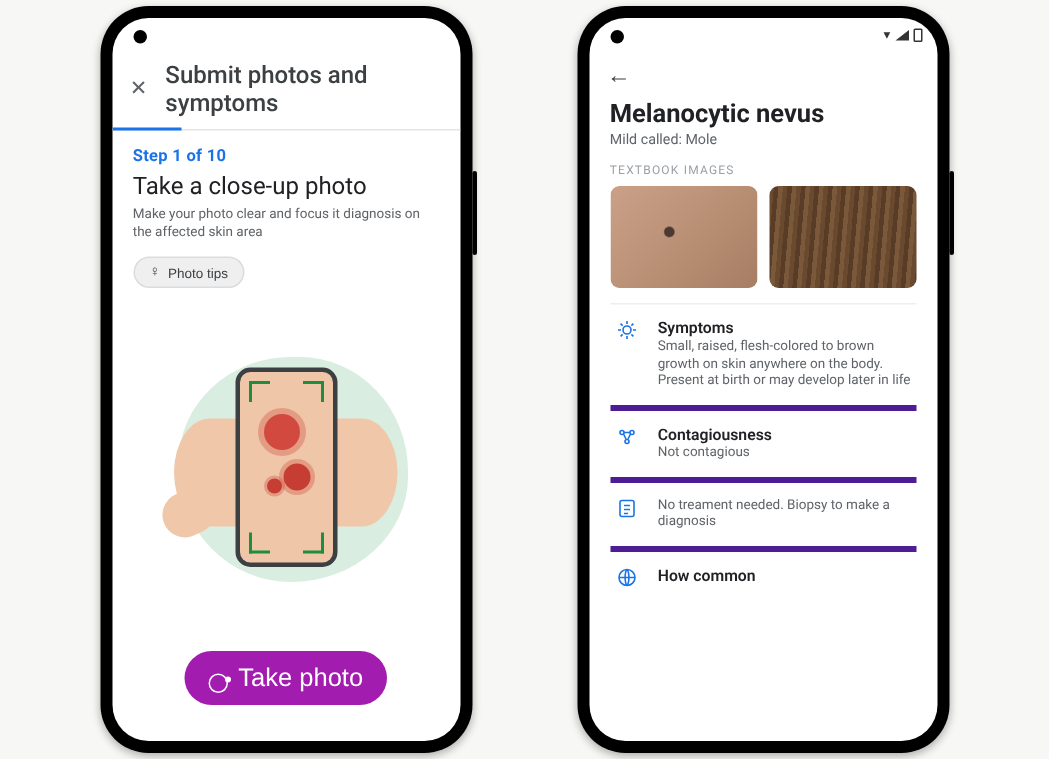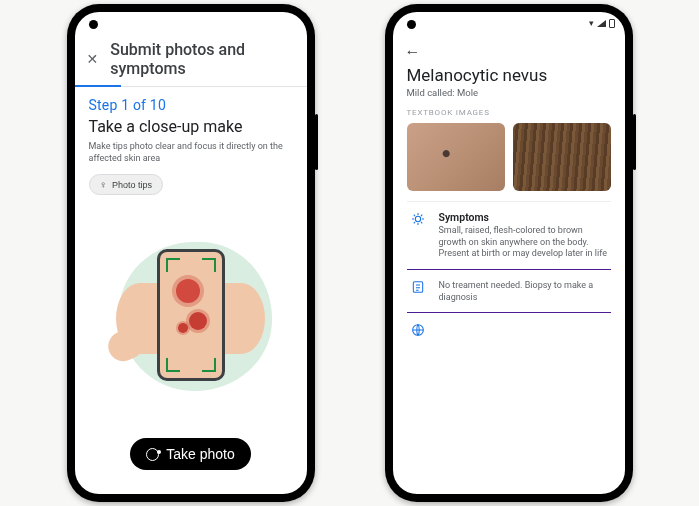--- a/index.html
+++ b/index.html
@@ -63,21 +63,21 @@
   .topbar {
     display:flex; align-items:center; gap:12px;
     padding: 6px 12px 8px;
     border-bottom: 1px solid #e4e4e4;
     position:relative;
   }
   .topbar .x { font-size:14px; color:#5f6368; line-height:1; }
   .topbar .ttl { font-size:16px; color:#3c4043; font-weight:500; }
   .progress { position:absolute; left:0; bottom:-1px; height:2px; width:20%; background:#1a73e8; }
   .body-left { padding: 10px 14px; flex:1; display:flex; flex-direction:column;}
-  .step { font-size:14px; color:#1a73e8; font-weight:400; letter-spacing:.2px;}
+  .step { font-size:11px; color:#1a73e8; font-weight:700; letter-spacing:.2px;}
   .h1 { font-size:16px; color:#202124; margin-top:4px; }
   .sub { font-size:9px; color:#5f6368; margin-top:4px; line-height:1.35;}
   .chip {
     display:inline-flex; align-items:center; gap:5px;
     border:1px solid #dadce0; border-radius:14px;
     padding:4px 10px; margin-top:10px; font-size:9px; color:#3c4043;
     align-self:flex-start;
   }
   .chip .bulb { font-size:10px; }
   .illus-wrap { flex:1; display:flex; align-items:center; justify-content:center; }
@@ -104,48 +104,48 @@
   .c-tl{top:6px;left:6px;border-right:none;border-bottom:none;}
   .c-tr{top:6px;right:6px;border-left:none;border-bottom:none;}
   .c-bl{bottom:6px;left:6px;border-right:none;border-top:none;}
   .c-br{bottom:6px;right:6px;border-left:none;border-top:none;}
   .spot{position:absolute;border-radius:50%;}
   .s1{width:24px;height:24px;left:26%;top:22%;background:#d24a3f;box-shadow:0 0 0 4px rgba(210,74,63,.35);}
   .s2{width:18px;height:18px;left:48%;top:48%;background:#c53d33;box-shadow:0 0 0 3px rgba(210,74,63,.35);}
   .s3{width:10px;height:10px;left:30%;top:56%;background:#c53d33;box-shadow:0 0 0 2px rgba(210,74,63,.35);}
   .cta-row{ display:flex; justify-content:center; padding: 0 0 14px;}
   .cta{
-    background:#000000; color:#fff; border:none; border-radius:20px;
-    padding:8px 16px; font-size:14px; font-weight:500;
-    display:inline-flex; align-items:center; gap:7px;
+    background:#a21caf; color:#fff; border:none; border-radius:20px;
+    padding:8px 16px; font-size:17px; font-weight:500;
+    display:inline-flex; align-items:flex-end; gap:7px;
   }
   .cta .cam {
     width:13px;height:13px; position:relative;
   }
   .cta .cam::before{
     content:""; position:absolute; inset:0;
     border:1.4px solid #fff; border-radius:50%;
   }
   .cta .cam::after{
     content:""; position:absolute; top:2px; right:-2px; width:4px;height:4px;
     background:#fff; border-radius:50%;
   }
   
   .topbar-r { display:flex; align-items:center; padding:6px 12px 6px;}
   .back { font-size:16px; color:#3c4043; }
   .body-right { padding: 0 14px 6px; overflow:hidden; flex:1;}
-  .r-title { font-size:17px; color:#202124; font-weight:400; }
+  .r-title { font-size:17px; color:#202124; font-weight:700; }
   .r-sub { font-size:9.5px; color:#5f6368; margin-top:2px;}
   .sec-label { font-size:8px; letter-spacing:.8px; color:#9aa0a6; margin-top:10px; text-transform:uppercase;}
   .thumbs { display:flex; gap:8px; margin-top:6px;}
   .thumb { flex:1 1 0; height:68px; border-radius:6px; }
   .th1 { background: radial-gradient(circle at 40% 45%, #4a3a33 0 3px, transparent 4px), linear-gradient(135deg,#caa088,#b78d72 60%, #a77e63); }
   .th2 { background: repeating-linear-gradient(95deg,#6a4d33 0 3px,#5a3f29 3px 6px,#7a5a3d 6px 9px); filter:contrast(1.05);}
   .info-list { margin-top:10px; border-top:1px solid #eceef0;}
-  .info-item { display:flex; gap:12px; padding:9px 2px; border-bottom:1px solid #4c1d95;}
+  .info-item { display:flex; gap:12px; padding:9px 2px; border-bottom:4px solid #4c1d95;}
   .info-item:last-child{border-bottom:none;}
   .ico { width:18px; flex:0 0 18px; display:flex; align-items:flex-start; justify-content:center; color:#1a73e8;}
   .ico svg{ width:16px;height:16px; stroke:#1a73e8; fill:none; stroke-width:1.6;}
   .info-txt { flex:1; }
   .info-title{ font-size:10.5px; color:#202124; font-weight:600;}
   .info-desc{ font-size:9px; color:#5f6368; margin-top:1px; line-height:1.3;}
 </style>
 </head>
 <body>
 
@@ -157,22 +157,22 @@
       <div class="status-row"></div>
 
       <div class="topbar">
         <span class="x">✕</span>
         <span class="ttl">Submit photos and symptoms</span>
         <div class="progress"></div>
       </div>
 
       <div class="body-left">
         <div class="step">Step 1 of 10</div>
-        <div class="h1">Take a close-up make</div>
-        <div class="sub">Make tips photo clear and focus it directly on the affected skin area</div>
+        <div class="h1">Take a close-up photo</div>
+        <div class="sub">Make your photo clear and focus it diagnosis on the affected skin area</div>
 
         <button class="chip">
           <span class="bulb">♀</span>
           <span>Photo tips</span>
         </button>
 
         <div class="illus-wrap">
           <div class="illus">
             <div class="blob"></div>
             <div class="hand"></div>
@@ -231,20 +231,34 @@
                   <circle cx="12" cy="12" r="4"></circle>
                   <path d="M12 3v3M12 18v3M3 12h3M18 12h3M5.6 5.6l2 2M16.4 16.4l2 2M18.4 5.6l-2 2M7.6 16.4l-2 2"></path>
                 </svg>
             </div>
             <div class="info-txt">
               <div class="info-title">Symptoms</div>
               <div class="info-desc">Small, raised, flesh-colored to brown growth on skin anywhere on the body. Present at birth or may develop later in life</div>
             </div>
           </div>
 
+          <div class="info-item">
+            <div class="ico">
+              <svg viewBox="0 0 24 24">
+                  <circle cx="7" cy="8" r="2"></circle>
+                  <circle cx="17" cy="8" r="2"></circle>
+                  <circle cx="12" cy="17" r="2"></circle>
+                  <path d="M8.5 9.5l2.5 5M15.5 9.5l-2.5 5M9 8h6"></path>
+                </svg>
+            </div>
+            <div class="info-txt">
+              <div class="info-title">Contagiousness</div>
+              <div class="info-desc">Not contagious</div>
+            </div>
+          </div>
 
 
           <div class="info-item">
             <div class="ico">
               <svg viewBox="0 0 24 24">
                   <rect x="5" y="4" width="14" height="16" rx="2"></rect>
                   <path d="M9 9h6M9 13h6M9 17h4"></path>
                 </svg>
             </div>
             <div class="info-txt">
@@ -254,20 +268,21 @@
 
 
           <div class="info-item">
             <div class="ico">
               <svg viewBox="0 0 24 24">
                   <circle cx="12" cy="12" r="8"></circle>
                   <path d="M4 12h16M12 4c2.5 2.5 2.5 13.5 0 16M12 4c-2.5 2.5-2.5 13.5 0 16"></path>
                 </svg>
             </div>
             <div class="info-txt">
+              <div class="info-title">How common</div>
             </div>
           </div>
 
         </div>
       </div>
     </div>
   </div>
 
 </div>
 

